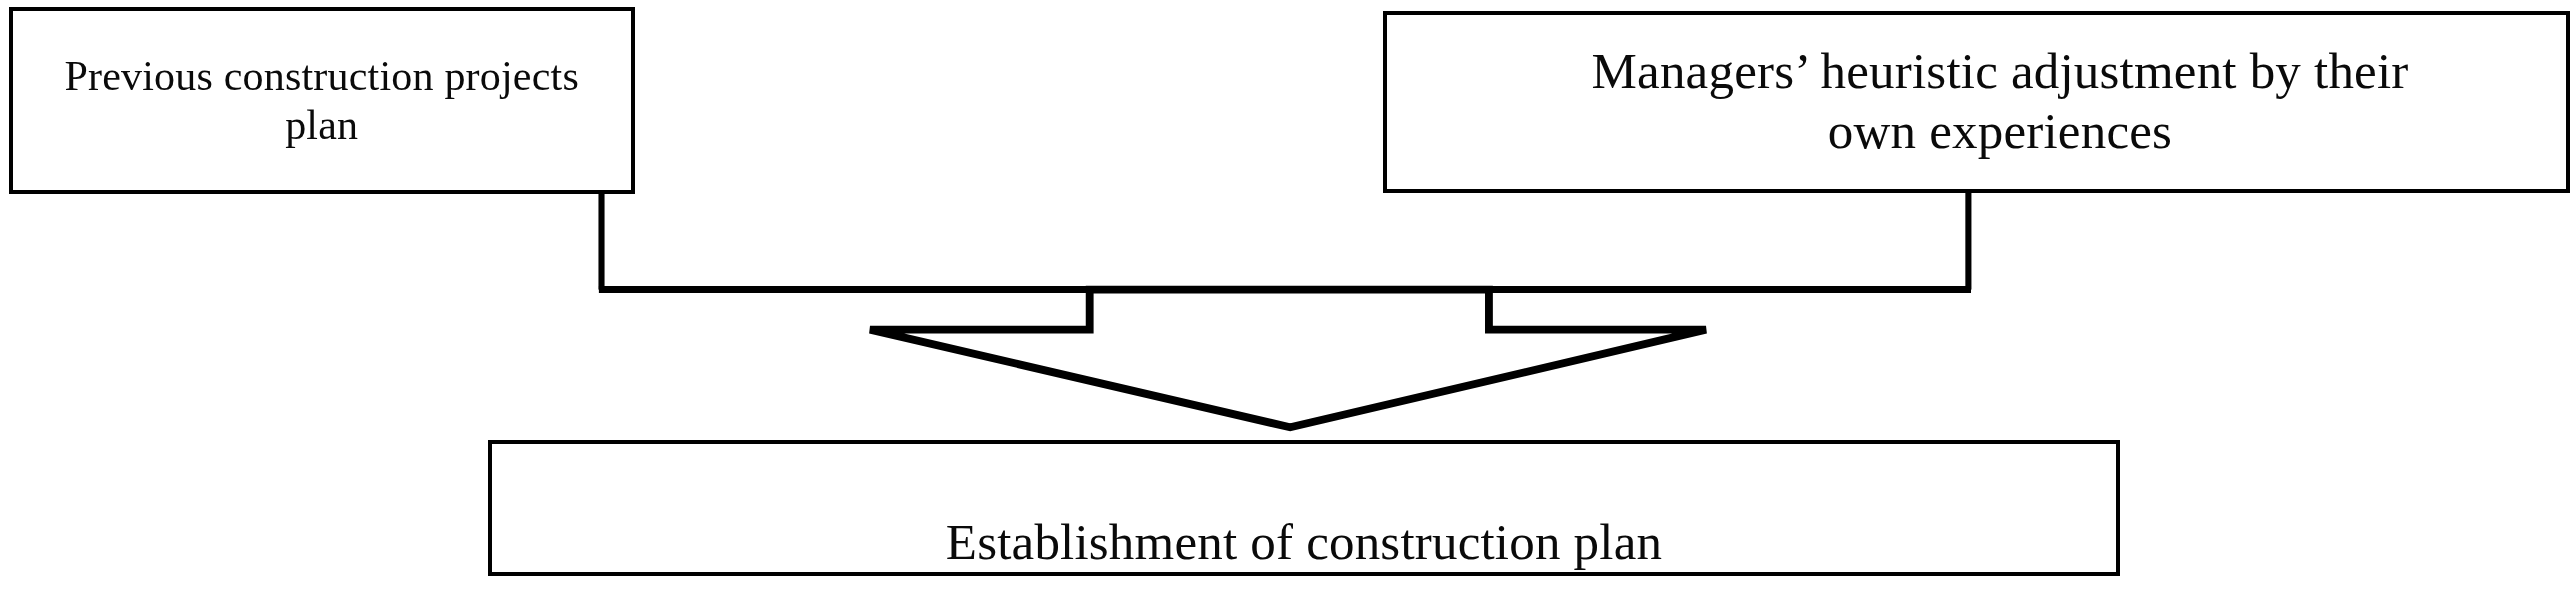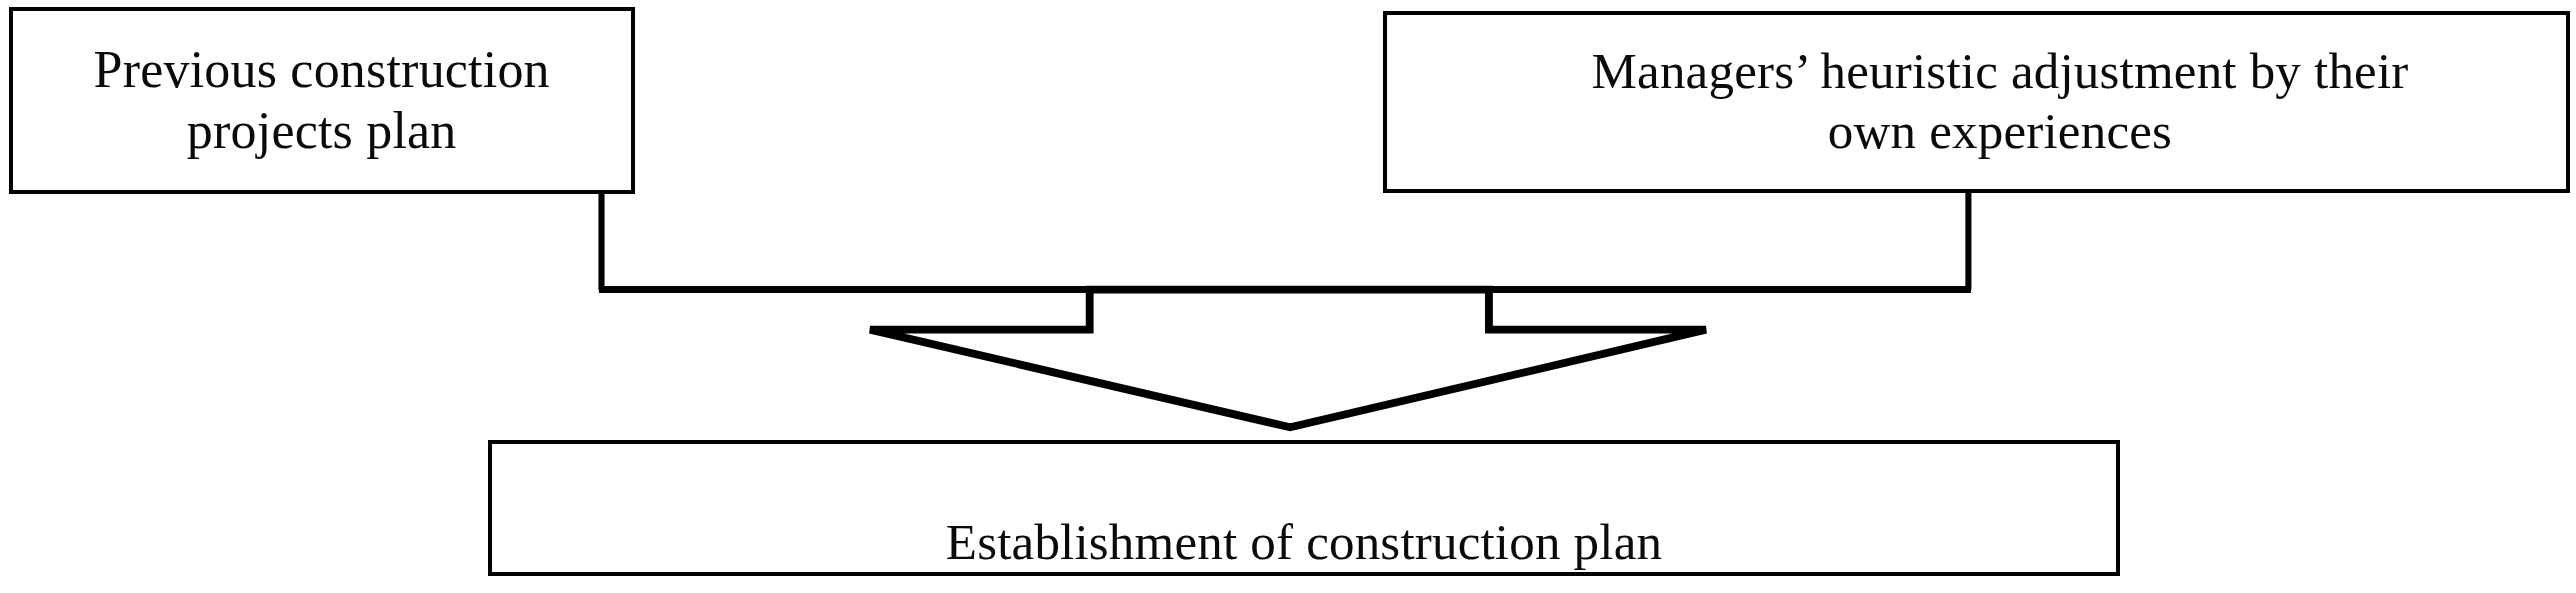--- a/index.html
+++ b/index.html
@@ -35,21 +35,21 @@
     padding: 0 12.2px;
     white-space: pre-line;
   }
   #box-previous-plan {
     left: 8.7px;
     top: 7px;
     width: 626px;
     height: 187px;
   }
   #box-previous-plan .node-label {
-    font-size: 52px;
+    font-size: 42px;
   }
   #box-manager-adjustment {
     left: 1383px;
     top: 10.5px;
     width: 1187px;
     height: 182px;
     padding-left: 47px;
   }
   #box-manager-adjustment .node-label {
     font-size: 51px;

